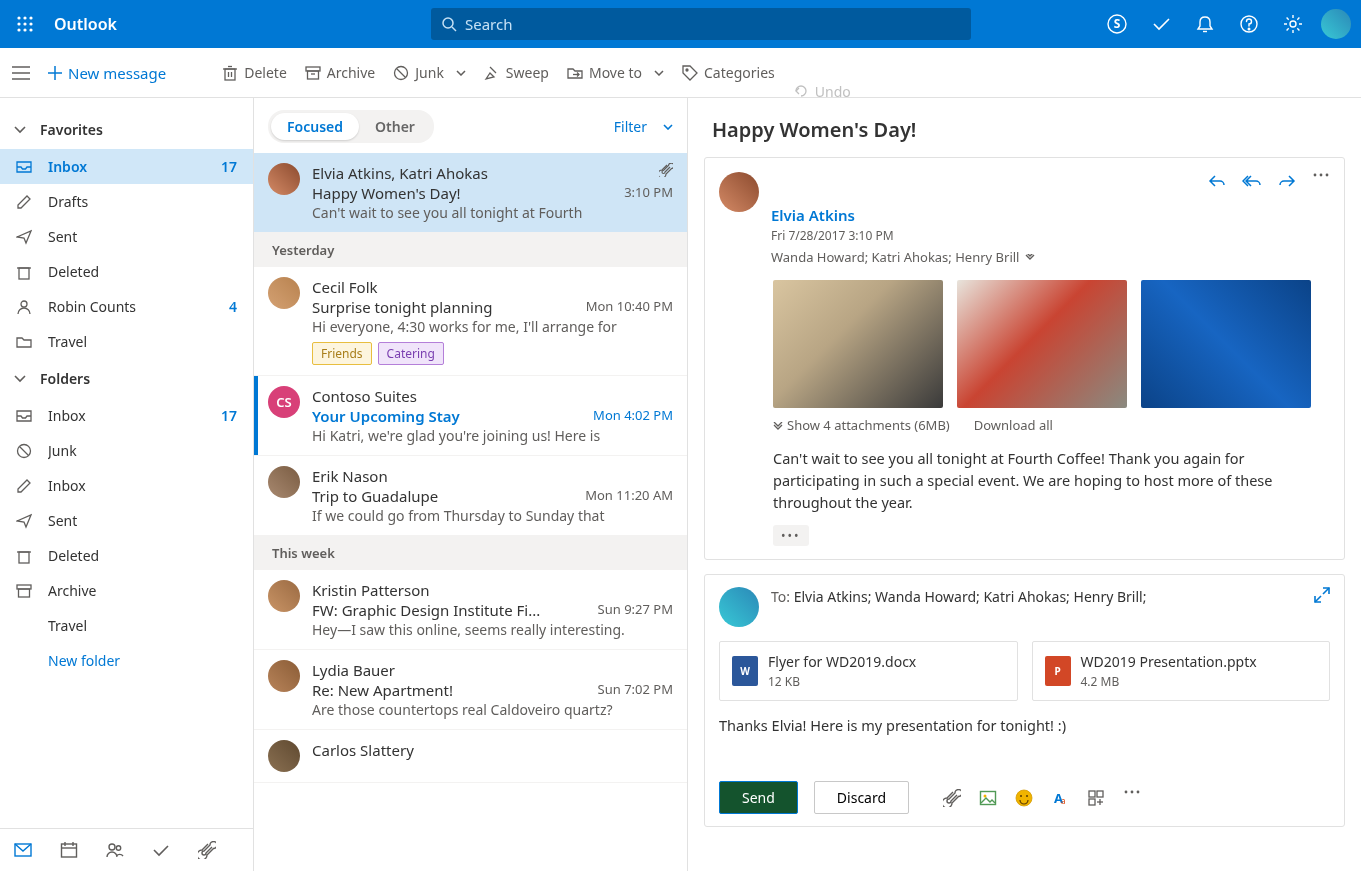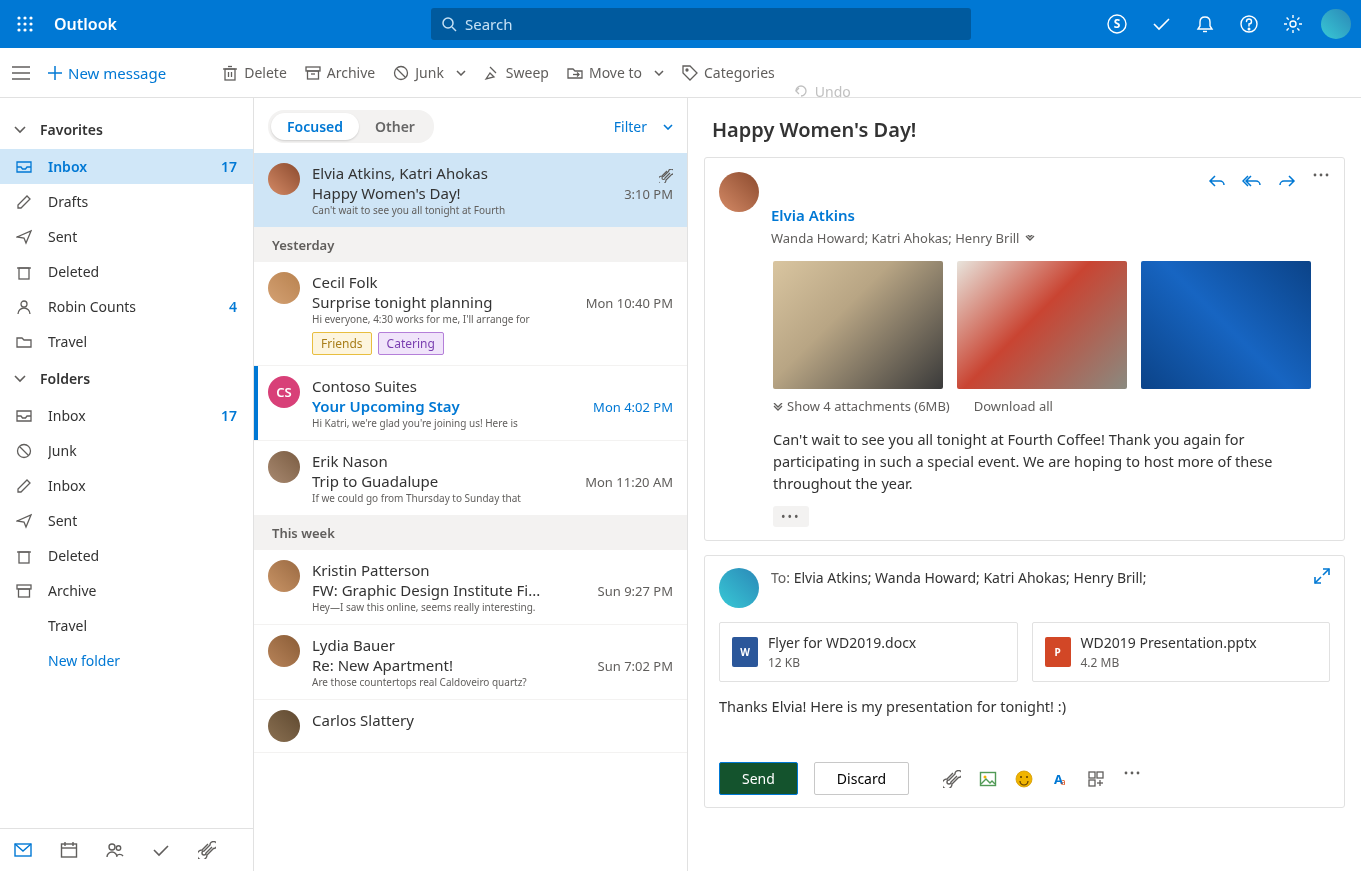--- a/index.html
+++ b/index.html
@@ -51,25 +51,25 @@
 .tab { padding: 4px 16px; border-radius: 14px; font-size:14px; font-weight:600; cursor:pointer; color:#666; }
 .tab.active { background:#fff; color:#0078d4; box-shadow: 0 1px 2px rgba(0,0,0,0.15); }
 .filter { margin-left:auto; color:#0078d4; font-size:14px; display:flex; align-items:center; gap:16px; cursor:pointer; }
 
 .msg-group { background:#f3f2f1; padding:8px 18px; font-size:13px; color:#605e5c; font-weight:600; }
 .msg-item { padding:10px 14px 10px 14px; display:flex; gap:12px; border-bottom:1px solid #f3f2f1; cursor:pointer; position:relative; }
 .msg-item.selected { background:#cfe5f6; }
 .msg-item.unread::before { content:""; position:absolute; left:0; top:0; bottom:0; width:4px; background:#0078d4; }
 .msg-avatar { width:32px; height:32px; border-radius:50%; flex-shrink:0; display:flex; align-items:center; justify-content:center; font-size:13px; font-weight:600; color:#fff; }
 .msg-content { flex:1; min-width:0; }
-.msg-row { display:flex; justify-content:space-between; align-items:flex-end; gap:20px; }
+.msg-row { display:flex; justify-content:space-between; align-items:flex-start; gap:20px; }
 .msg-from { font-size:15px; color:#333; white-space:nowrap; overflow:hidden; text-overflow:ellipsis; }
 .msg-subject { font-size:15px; color:#333; white-space:nowrap; overflow:hidden; text-overflow:ellipsis; }
 .msg-item.unread .msg-subject { color:#0078d4; font-weight:600; }
-.msg-preview { font-size:10px; color:#605e5c; white-space:nowrap; overflow:hidden; text-overflow:ellipsis; }
+.msg-preview { font-size:14px; color:#605e5c; white-space:nowrap; overflow:hidden; text-overflow:ellipsis; }
 .msg-time { font-size:13px; color:#605e5c; white-space:nowrap; }
 .msg-categories { display:flex; gap:6px; margin-top:6px; }
 .category { font-size:12px; padding:2px 8px; border:1px solid; border-radius:2px; }
 .attach-icon { color:#605e5c; }
 
 
 .reading { flex:1; display:flex; flex-direction:column; overflow-y:auto; }
 .reading-title { padding: 18px 24px 14px; font-size:20px; font-weight:600; color:#333; }
 .message-card { margin: 0 16px; border:1px solid #e1e1e1; border-radius:3px; padding:14px; }
 .msg-header { display:flex; gap:12px; }
@@ -552,20 +552,21 @@
 </div>
 
 <div class="reading">
   <div class="reading-title">Happy Women's Day!</div>
 
   <div class="message-card">
     <div class="msg-header">
       <div class="msg-header-avatar"></div>
       <div class="msg-header-info">
         <div class="msg-sender">Elvia Atkins</div>
+        <div class="msg-date">Fri 7/28/2017 3:10 PM</div>
         <div class="msg-recipients">
           <span>Wanda Howard; Katri Ahokas; Henry Brill</span>
           <span>
                 <svg width="10" height="6" viewBox="0 0 10 6" fill="none" stroke="#605e5c" stroke-width="1.4">
                   <polyline points="1,1 5,5 9,1"></polyline>
                   <polyline points="1,-2 5,2 9,-2"></polyline>
                 </svg>
               </span>
         </div>
       </div>

